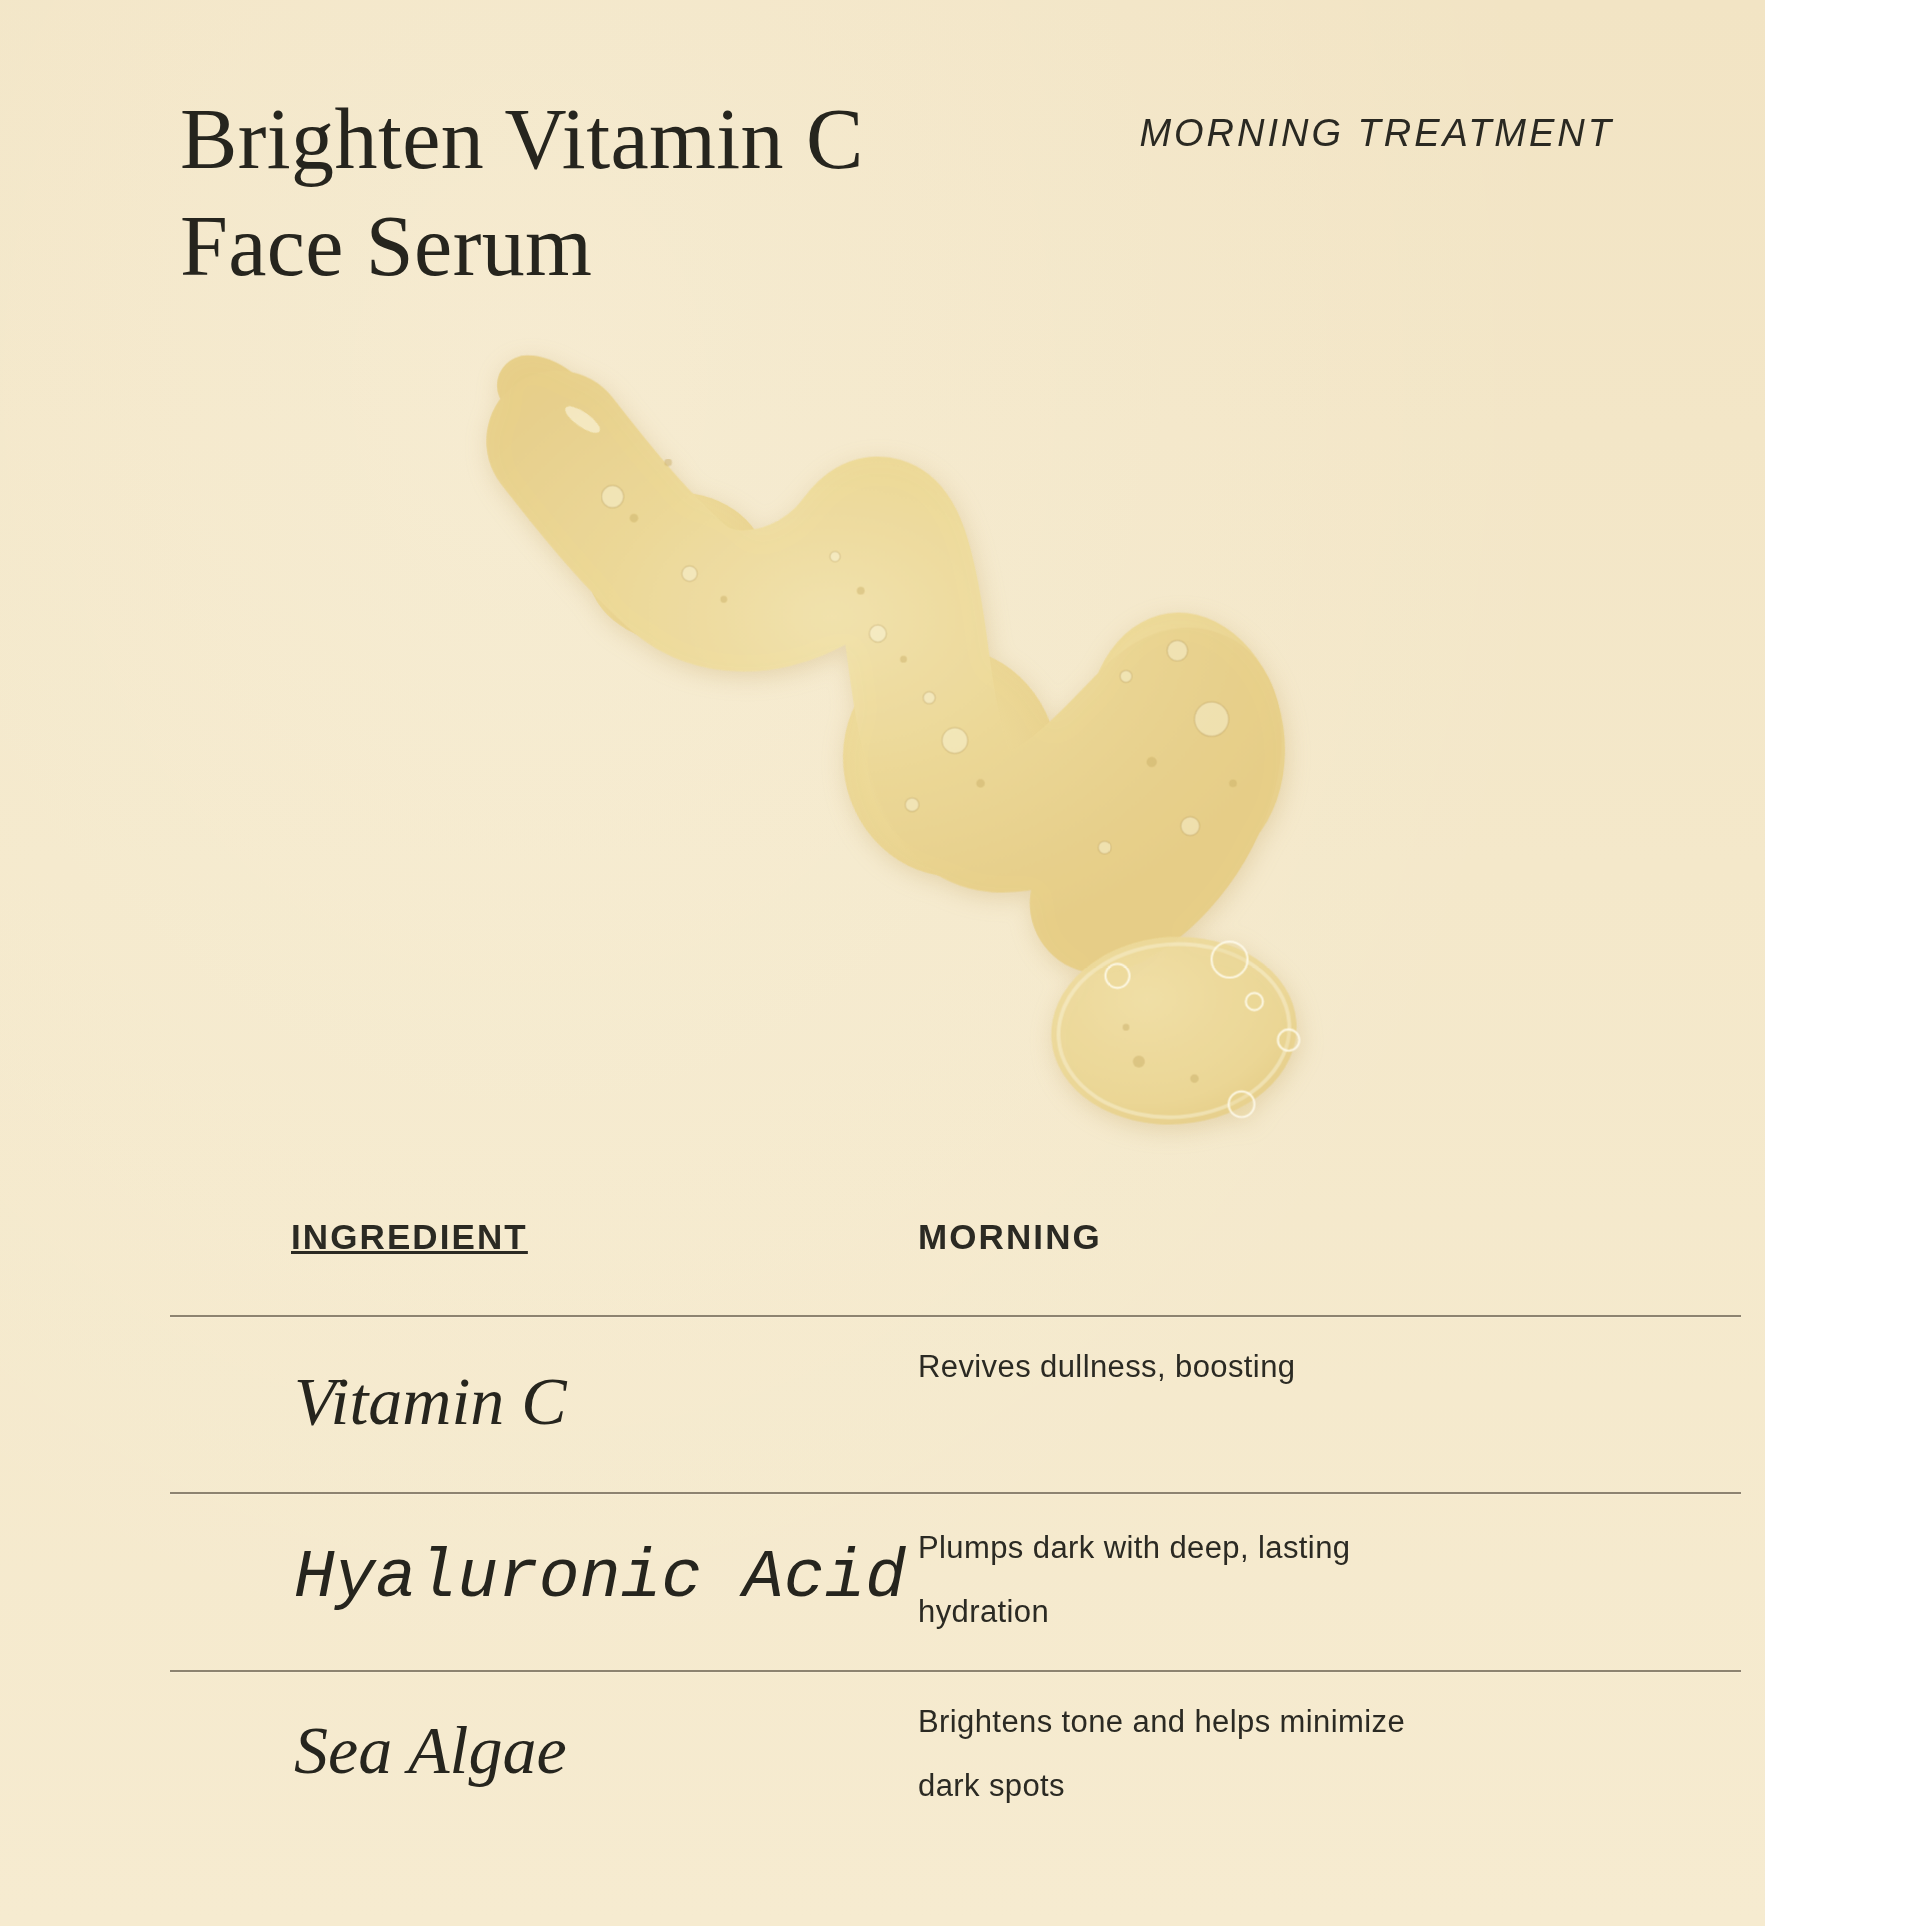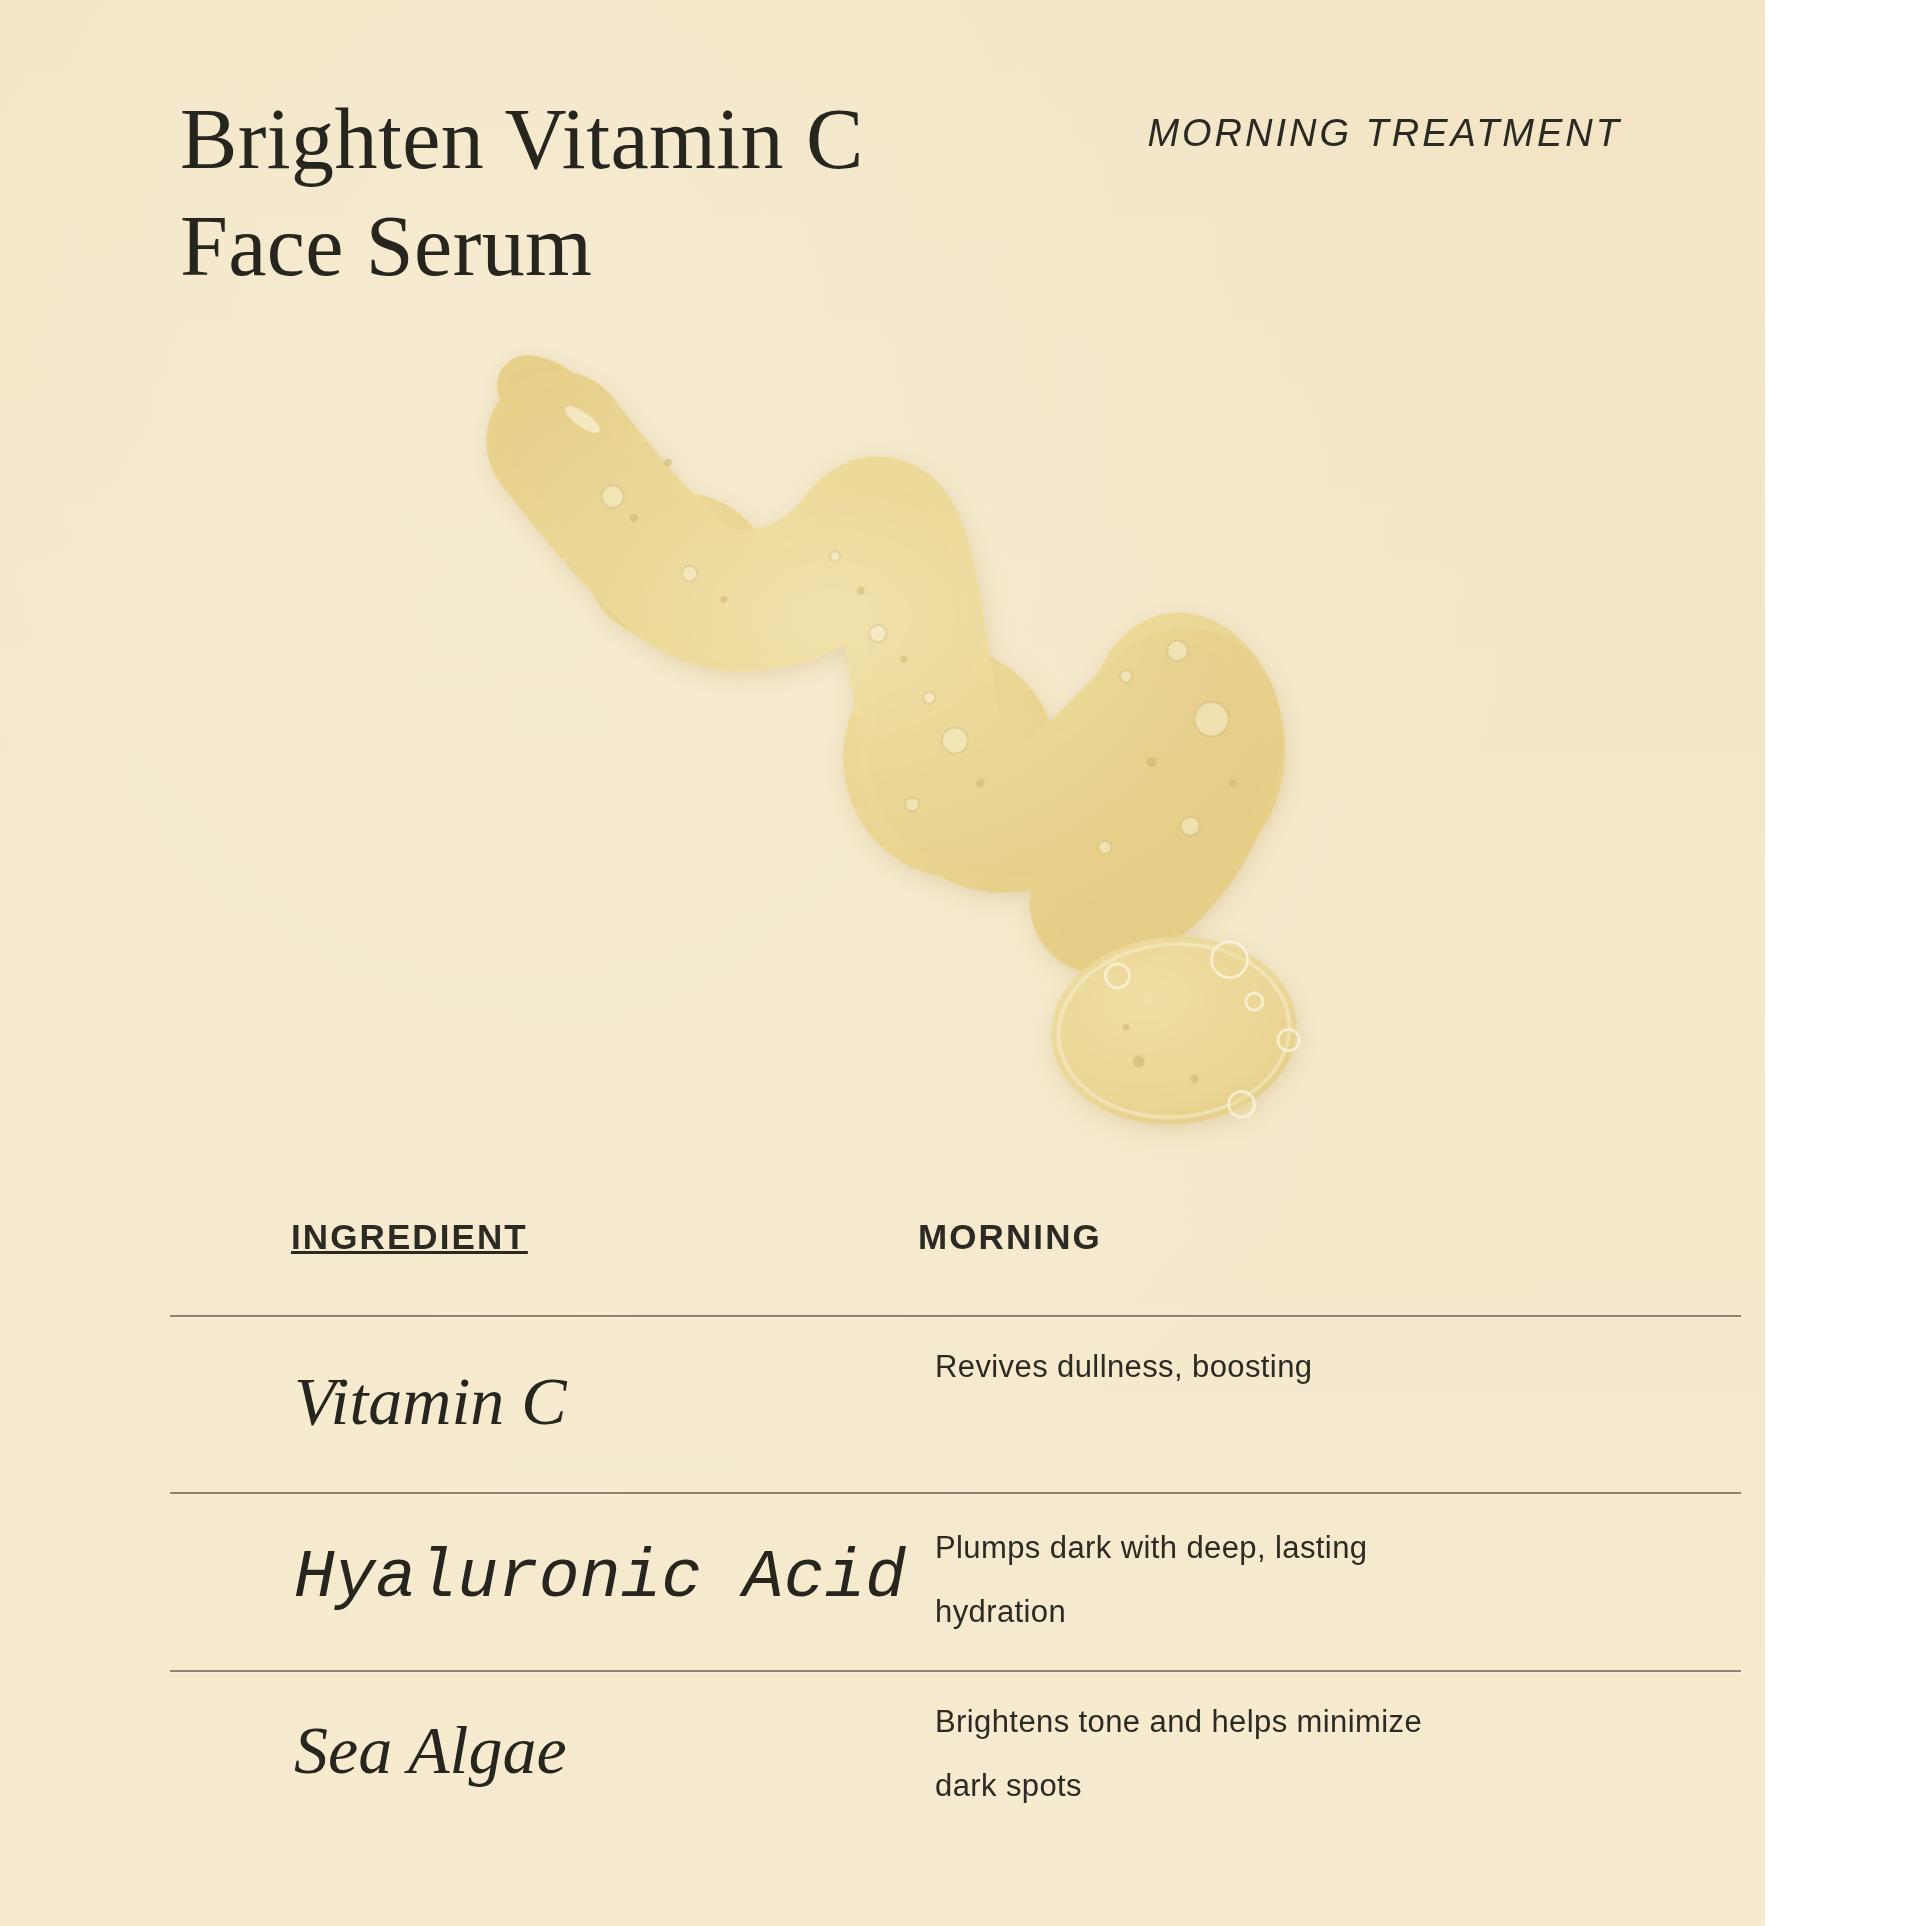--- a/index.html
+++ b/index.html
@@ -19,21 +19,21 @@
   }
 
   
   .title {
     position: absolute; left: 180px; top: 86px;
     font-family: "Liberation Serif", serif;
     font-size: 86px; line-height: 107px; font-weight: 400;
     letter-spacing: 0.4px; color: #26251e;
   }
   .treatment-tag {
-    position: absolute; right: 143px; top: 112px;
+    position: absolute; right: 151px; top: 112px;
     font-style: italic; font-weight: 400;
     font-size: 38px; line-height: 43px;
     letter-spacing: 3px; color: #2a2922;
     white-space: nowrap;
   }
 
   
   .swatch-svg {
     position: absolute; left: 484px; top: 334px;
     width: 839px; height: 813px;
@@ -68,21 +68,20 @@
   }
   .ingredient-name.r1 { top: 1367px; }
   .ingredient-name.r2 { top: 1544px; font-family: Liberation Mono, monospace; }
   .ingredient-name.r3 { top: 1716px; }
 
   .benefit-text {
     position: absolute; left: 918px;
     font-size: 31px; line-height: 64px; font-weight: 400;
     letter-spacing: 0.4px; color: #2b2a23;
     white-space: nowrap;
-    margin-left: 17px;
   }
   .benefit-text.r1 { top: 1335px; }
   .benefit-text.r2 { top: 1516px; }
   .benefit-text.r3 { top: 1690px; }
 </style>
 </head>
 <body>
 
 <div class="page">
 

